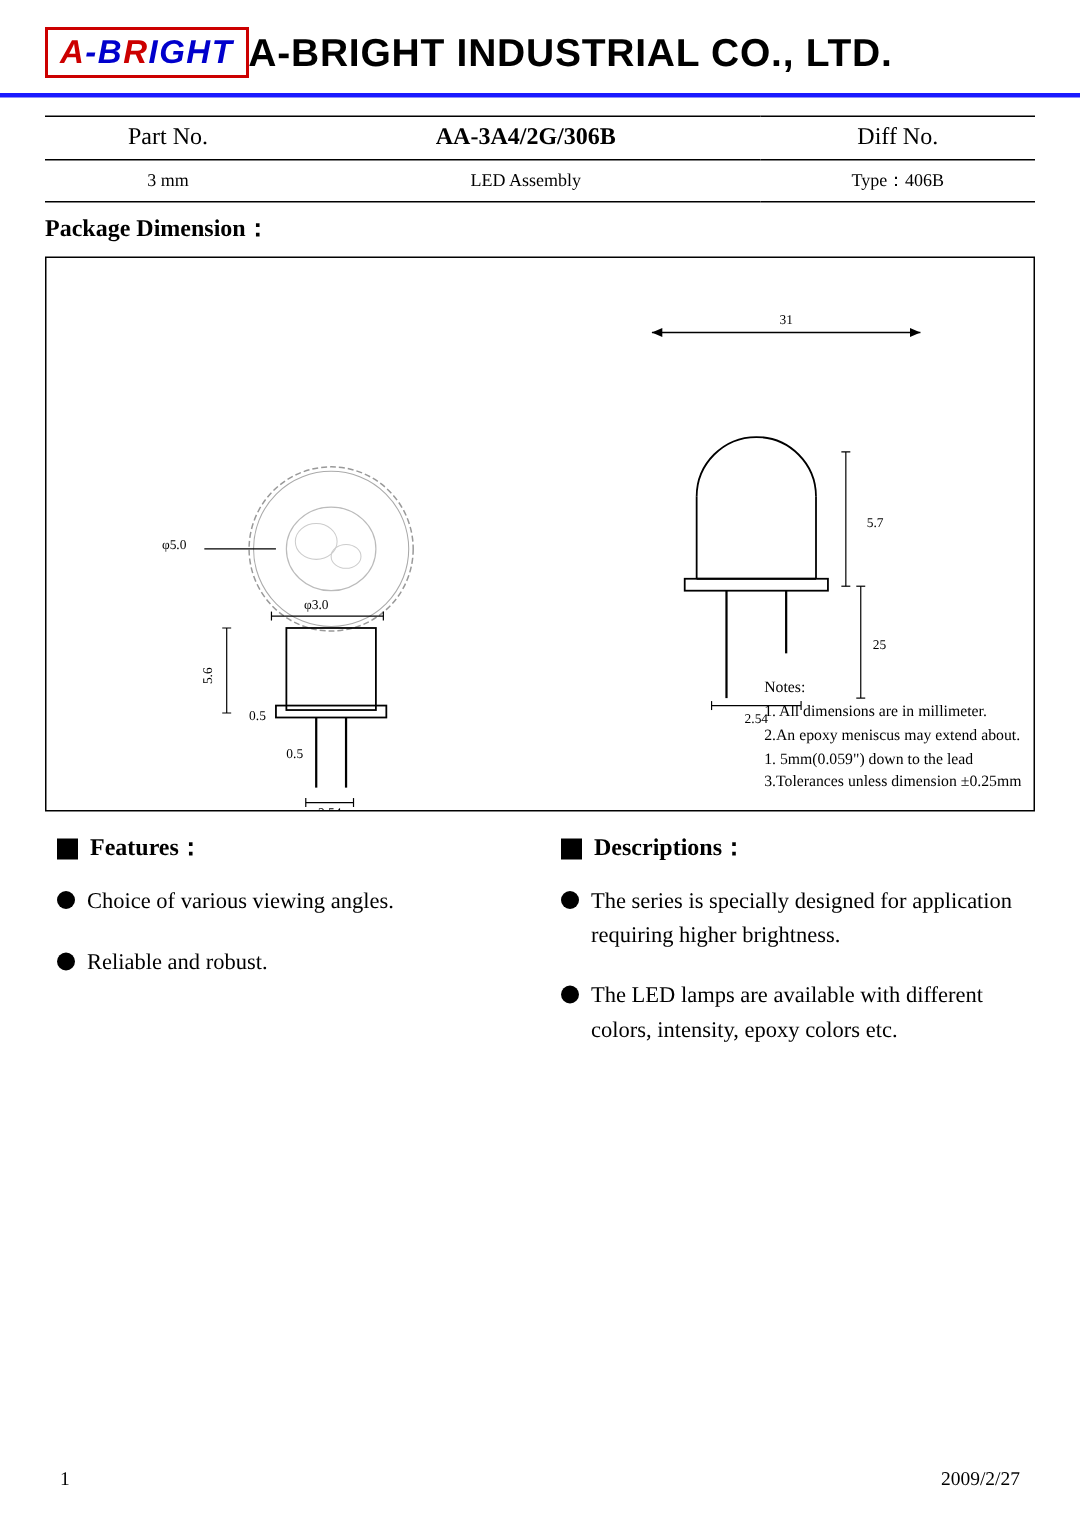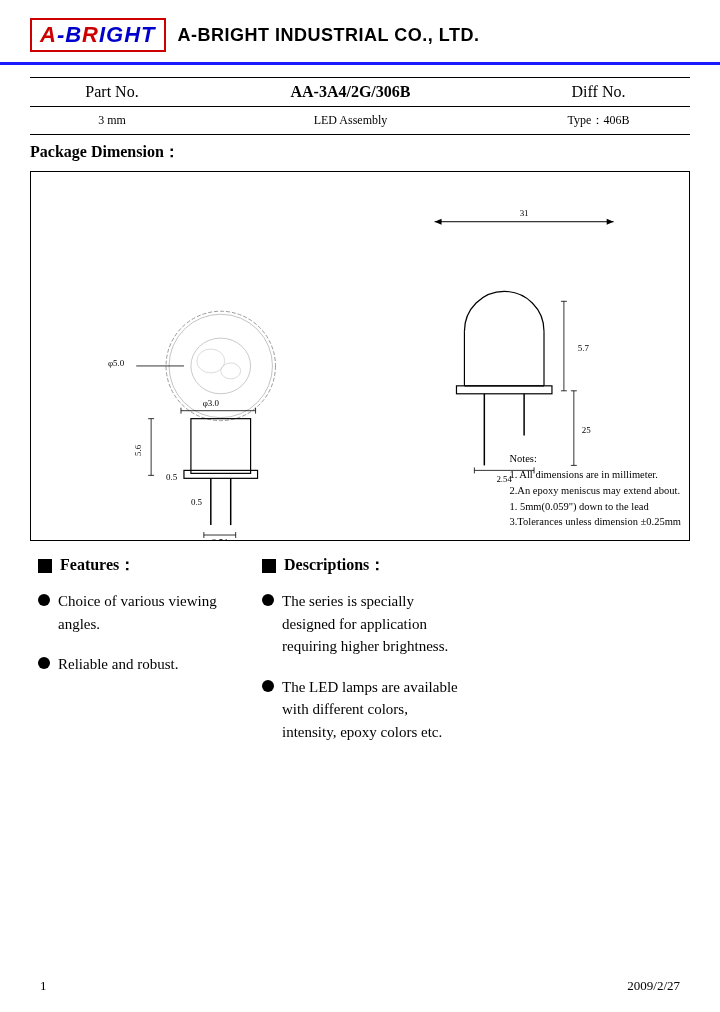--- a/index.html
+++ b/index.html
@@ -17,35 +17,35 @@
     .header {
       display: flex;
       align-items: center;
       padding: 18px 30px 10px 30px;
       border-bottom: 3px solid #1a1aff;
     }
     .logo-box {
       background: #fff;
       border: 2.5px solid #cc0000;
       padding: 2px 8px;
-      margin-right: 12px;
+      margin-right: 0;
     }
     .logo-text {
       font-size: 22px;
       font-weight: 900;
       font-style: italic;
       color: #0000cc;
       letter-spacing: 1px;
       font-family: Arial, sans-serif;
     }
     .logo-text span {
       color: #cc0000;
     }
     .company-name {
-      font-size: 18px;
+      font-size: 26px;
       font-weight: 900;
       font-family: Arial, sans-serif;
       color: #000;
       letter-spacing: 0.5px;
     }
 
     
     .part-table {
       width: calc(100% - 60px);
       margin: 12px 30px 0 30px;
@@ -93,21 +93,21 @@
       line-height: 1.5;
       text-align: left;
     }
 
     
     .info-section {
       margin: 14px 30px 0 30px;
     }
     .info-columns {
       display: grid;
-      grid-template-columns: 1fr 1fr 1fr;
+      grid-template-columns: 1fr 1fr;
       gap: 12px;
     }
     .info-col {
       padding: 0 8px;
     }
     .col-header {
       display: flex;
       align-items: center;
       font-size: 16px;
       font-weight: bold;

